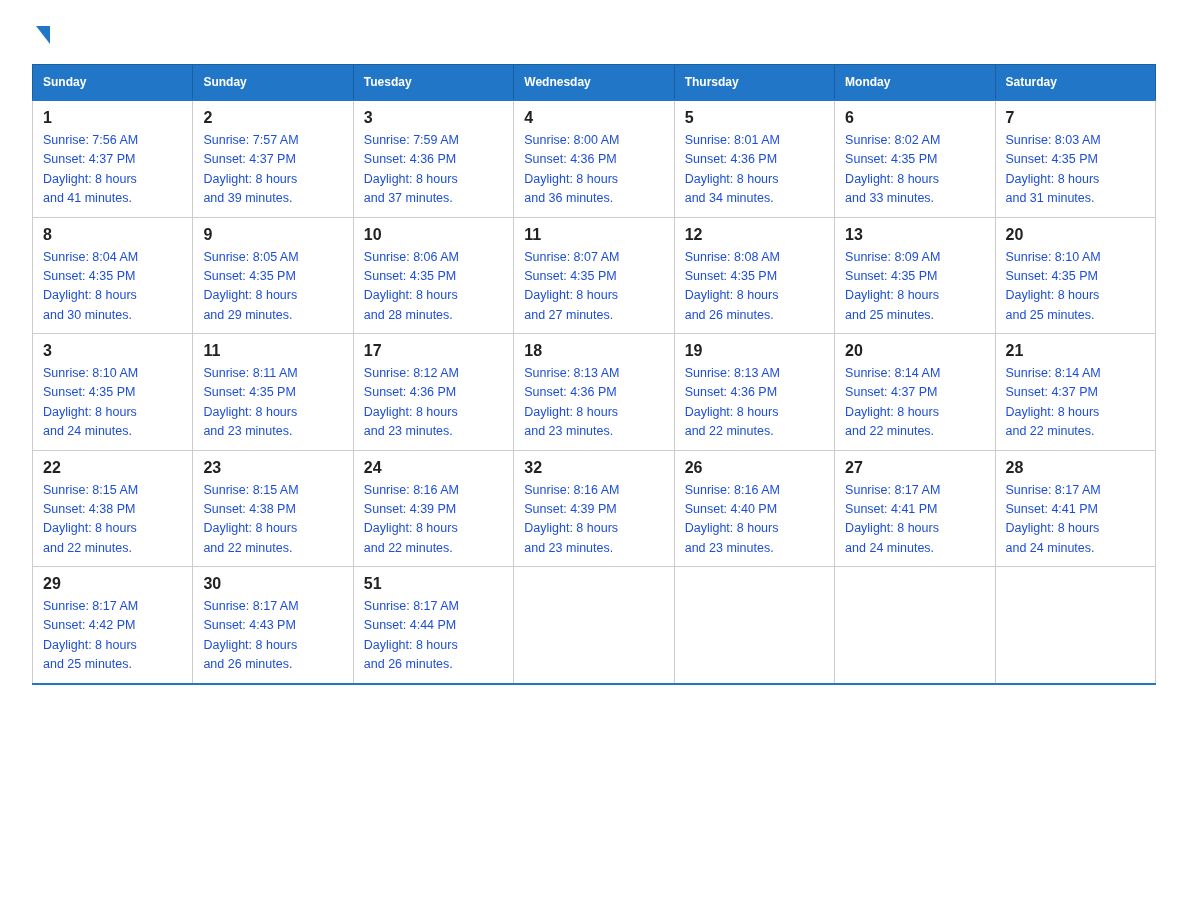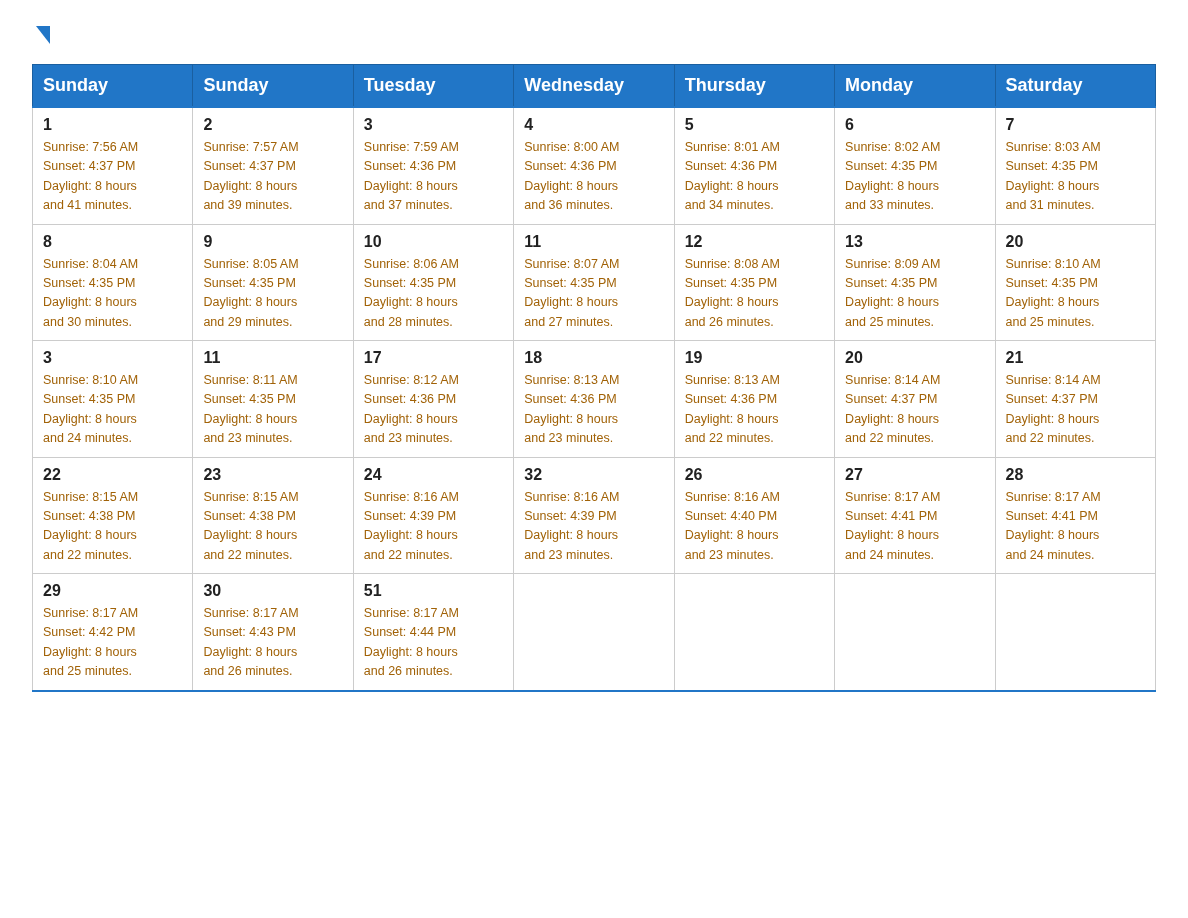--- a/index.html
+++ b/index.html
@@ -61,21 +61,21 @@
       margin-top: 4px;
     }
     .calendar-table {
       width: 100%;
       border-collapse: collapse;
       table-layout: fixed;
     }
     .calendar-table thead tr th {
       background-color: #2176c7;
       color: #fff;
-      font-size: 18px;
+      font-size: 12px;
       font-weight: 600;
       padding: 10px 10px;
       text-align: left;
       border: 1px solid #1a5fa0;
     }
     .calendar-table tbody tr td {
       vertical-align: top;
       padding: 8px 10px;
       border: 1px solid #ccc;
       font-size: 12.5px;
@@ -89,21 +89,21 @@
     .calendar-table tbody tr td .day-number {
       font-size: 16px;
       font-weight: 600;
       color: #222;
       display: block;
       margin-bottom: 4px;
     }
     .cell-info {
       font-size: 12.5px;
       line-height: 1.55;
-      color: #a16207;
+      color: #1d4ed8;
     }
     .empty-cell {
       background: #fff;
     }
     
     .calendar-table tbody tr td {
       border-bottom: 1px solid #ccc;
     }
     .calendar-table tbody tr:last-child td {
       border-bottom: 2px solid #2176c7;

